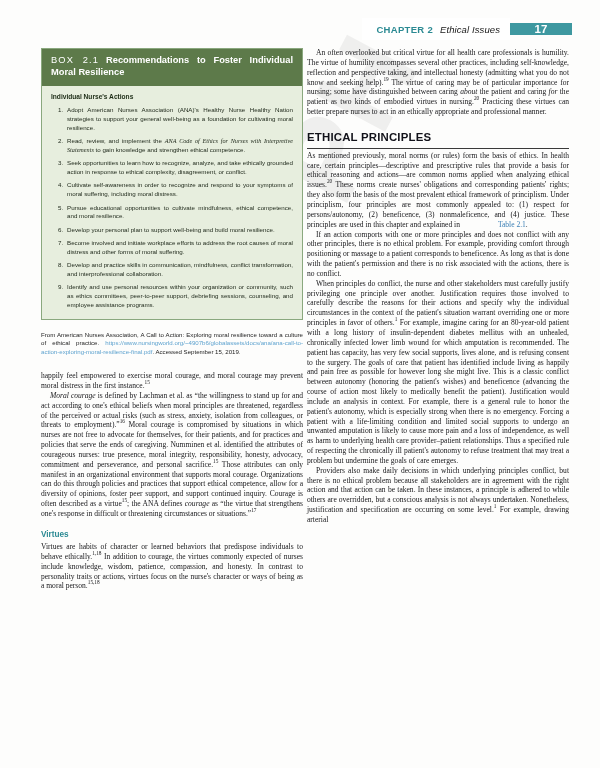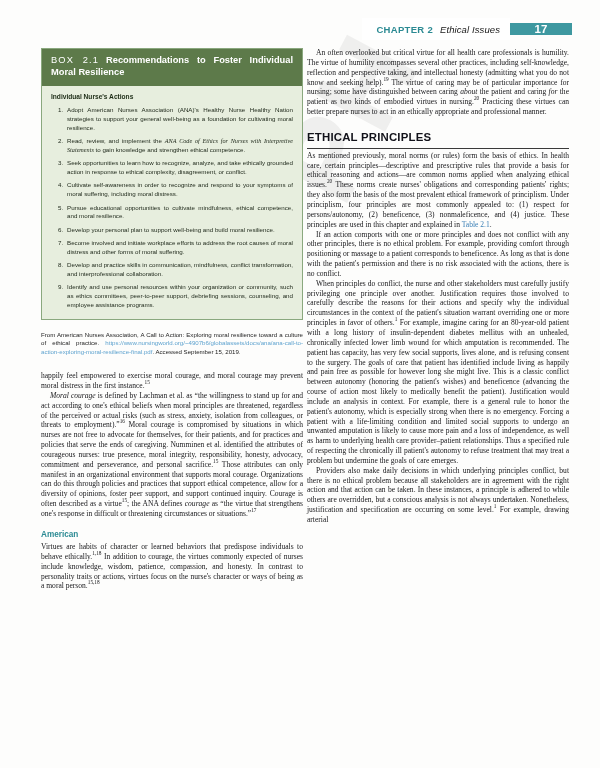--- a/index.html
+++ b/index.html
@@ -84,21 +84,21 @@
     text-align: justify;
   }
   p.body.noindent { text-indent: 0; }
 
   i, em { font-style: italic; font-family: Liberation Serif, serif; }
   sup {
     font-size: 5.3px;
     vertical-align: super;
     line-height: 0;
   }
-  .link { color: #3a7fb5; }
+  .link { color: #3a7fb5; margin-left: 36px; }
 
   
   #box {
     width: 262px;
     border: 1px solid #8aa87e;
     background: #e7eede;
     margin-bottom: 11px;
   }
   #box-head {
     background: #5d7a4a;
@@ -224,21 +224,21 @@
     </div>
 
     <p class="body noindent">
       <span>happily feel empowered to exercise moral courage, and moral courage may prevent moral distress in the first instance.</span><sup>15</sup>
     </p>
 
     <p class="body">
       <i>Moral courage</i><span> is defined by Lachman et al. as “the willingness to stand up for and act according to one's ethical beliefs when moral principles are threatened, regardless of the perceived or actual risks (such as stress, anxiety, isolation from colleagues, or threats to employment).”</span><sup>16</sup><span> Moral courage is compromised by situations in which nurses are not free to advocate for themselves, for their patients, and for practices and policies that serve the ends of caregiving. Numminen et al. identified the attributes of courageous nurses: true presence, moral integrity, responsibility, honesty, advocacy, commitment and perseverance, and personal sacrifice.</span><sup>15</sup><span> Those attributes can only manifest in an organizational environment that supports moral courage. Organizations can do this through policies and practices that support ethical competence, allow for a diversity of opinions, foster peer support, and support continued inquiry. Courage is often described as a virtue</span><sup>15</sup><span>; the ANA defines </span><i>courage</i><span> as “the virtue that strengthens one's response in difficult or threatening circumstances or situations.”</span><sup>17</sup>
     </p>
 
-    <h3 class="minor">American</h3>
+    <h3 class="minor">Virtues</h3>
 
     <p class="body noindent">
       <span>Virtues are habits of character or learned behaviors that predispose individuals to behave ethically.</span><sup>1,18</sup><span> In addition to courage, the virtues commonly expected of nurses include knowledge, wisdom, patience, compassion, and honesty. In contrast to personality traits or actions, virtues focus on the nurse's character or ways of being as a moral person.</span><sup>15,18</sup>
     </p>
   </div>
 
   <div class="col" id="col-right">
 
     <p class="body">
       <span>An often overlooked but critical virtue for all health care professionals is humility. The virtue of humility encompasses several other practices, including self-knowledge, reflection and perspective taking, and intellectual honesty (admitting what you do not know and seeking help).</span><sup>19</sup><span> The virtue of caring may be of particular importance for nursing; some have distinguished between caring </span><i>about</i><span> the patient and caring </span><i>for</i><span> the patient as two kinds of embodied virtues in nursing.</span><sup>20</sup><span> Practicing these virtues can better prepare nurses to act in an ethically appropriate and professional manner.</span>

